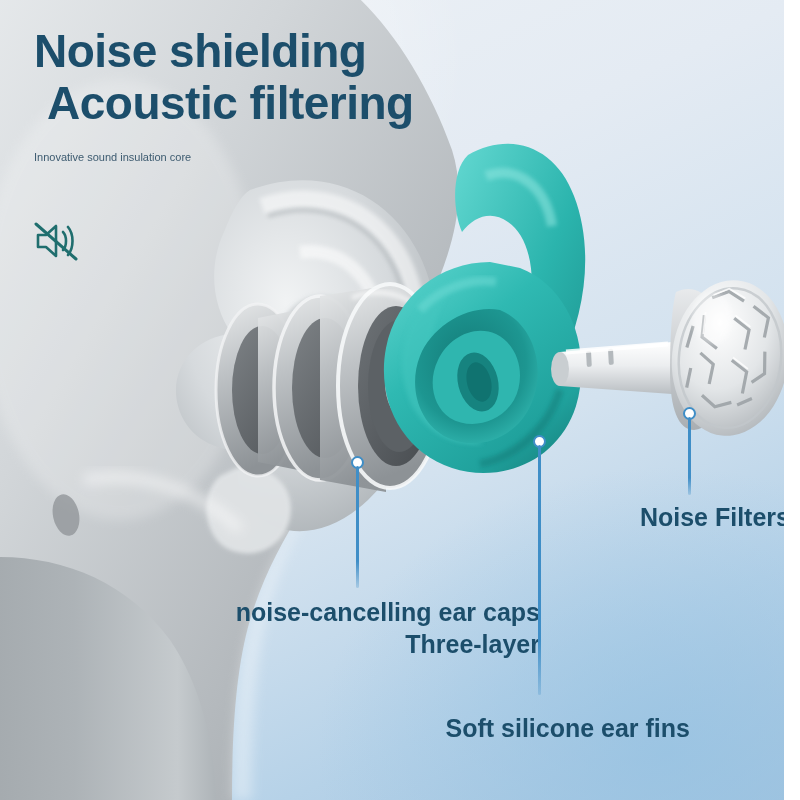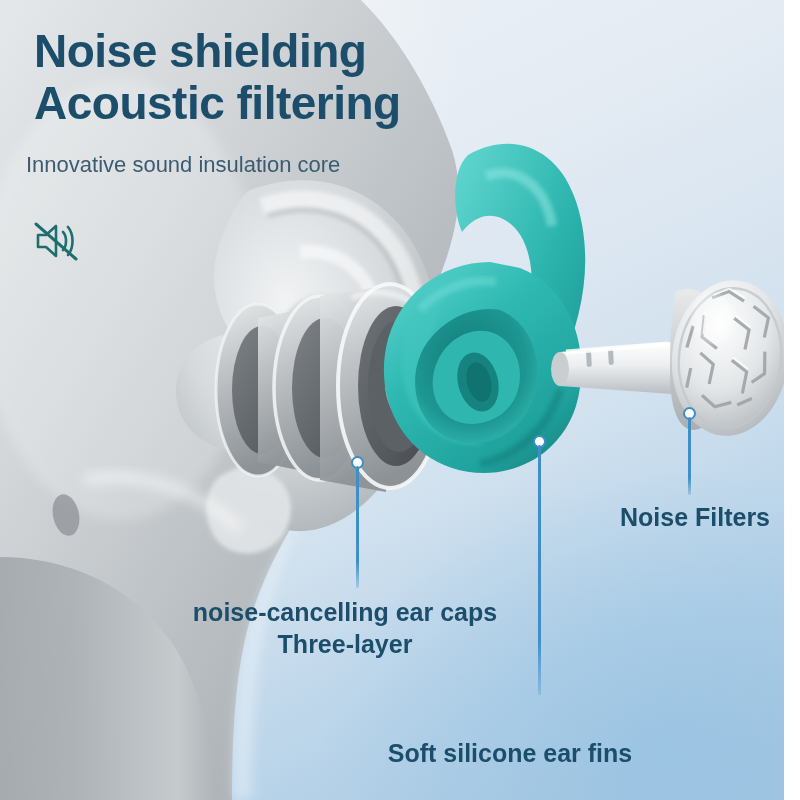--- a/index.html
+++ b/index.html
@@ -21,35 +21,35 @@
   
   .art{position:absolute;inset:0;}
   .art svg{position:absolute;inset:0;width:800px;height:800px;display:block;}
 
   
   .headline{
     position:absolute;left:34px;top:26px;
     font-size:46px;line-height:1.12;font-weight:bold;
     color:#1c4e6b;letter-spacing:-.5px;white-space:nowrap;
   }
-  .headline .l2{display:block;}
+  .headline .l2{display:block;margin-left:13px;}
   .subline{
-    position:absolute;left:26px;top:150px;
-    font-size:22px;line-height:1.33;font-weight:normal;
+    position:absolute;left:34px;top:150px;
+    font-size:11px;line-height:1.33;font-weight:normal;
     color:#3d5b70;white-space:nowrap;
   }
   .mute-icon{position:absolute;left:32px;top:218px;width:48px;height:46px;}
 
   
   .callout-label{
     position:absolute;font-weight:bold;color:#1c4e6b;
-    white-space:nowrap;text-align:center;
+    white-space:nowrap;text-align:right;
   }
   .lbl-caps{left:150px;top:596px;font-size:25px;line-height:1.28;width:390px;}
-  .lbl-fins{left:330px;top:739px;font-size:25px;width:360px;}
+  .lbl-fins{left:330px;top:714px;font-size:25px;width:360px;}
   .lbl-filters{left:600px;top:503px;font-size:25px;width:190px;}
 
   .leader{position:absolute;background:#3f8ec7;width:2.5px;border-radius:2px;}
   .leader.fade{background:linear-gradient(180deg,#3f8ec7 0%,#3f8ec7 78%,rgba(63,142,199,.25) 100%);}
   .dot{
     position:absolute;width:13px;height:13px;border-radius:50%;
     background:#ffffff;border:2.5px solid #3f8ec7;box-sizing:border-box;
   }
 </style>
 </head>

